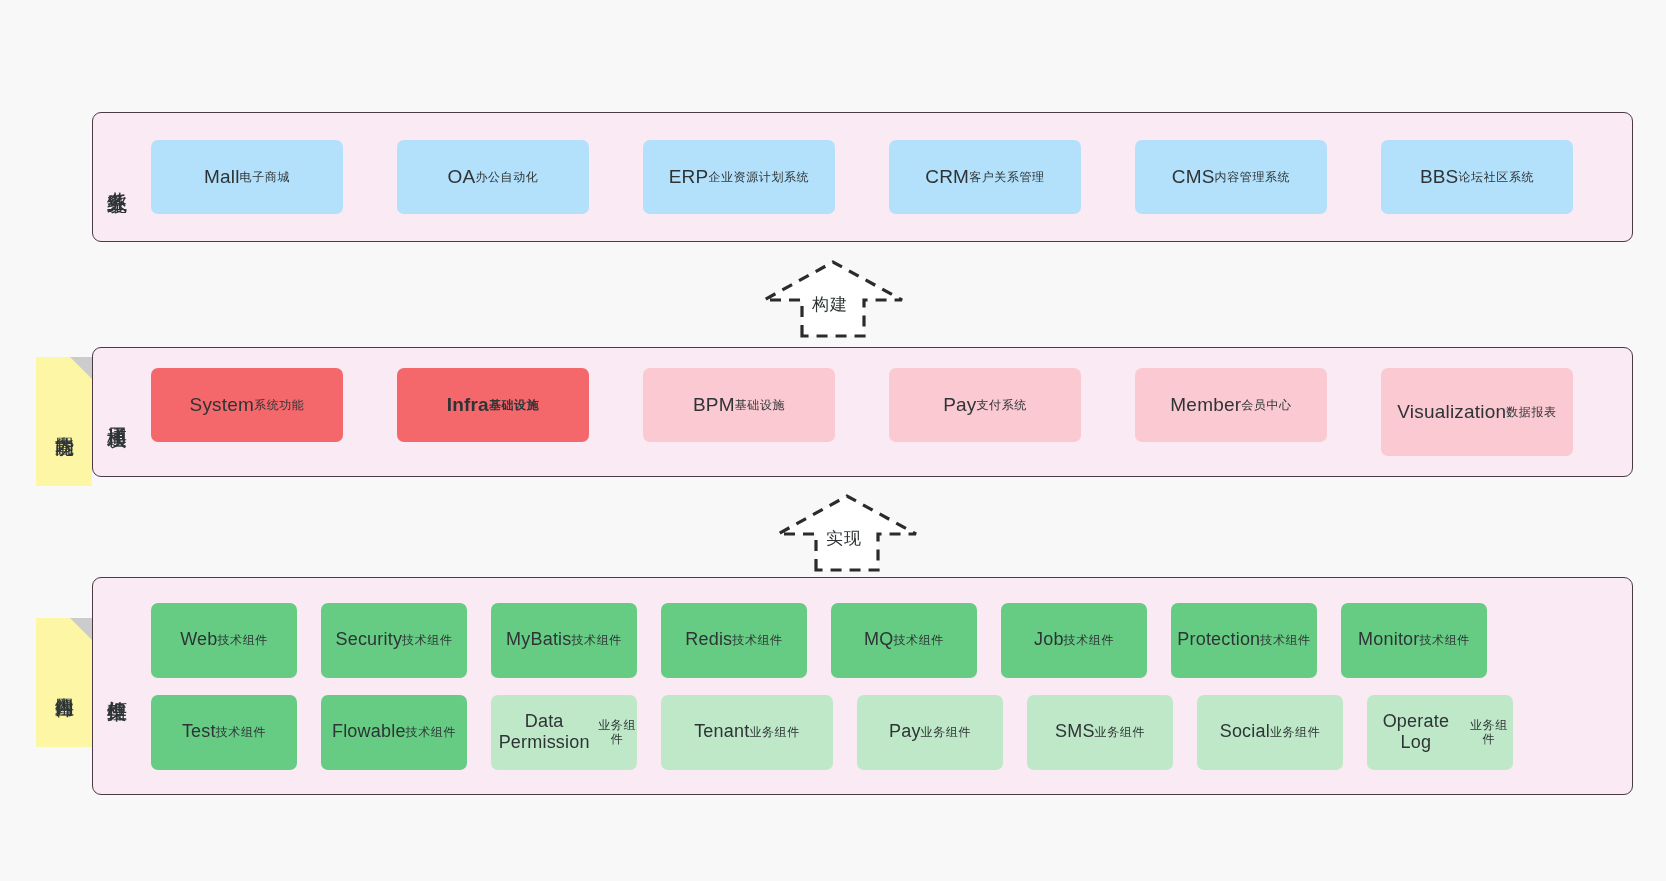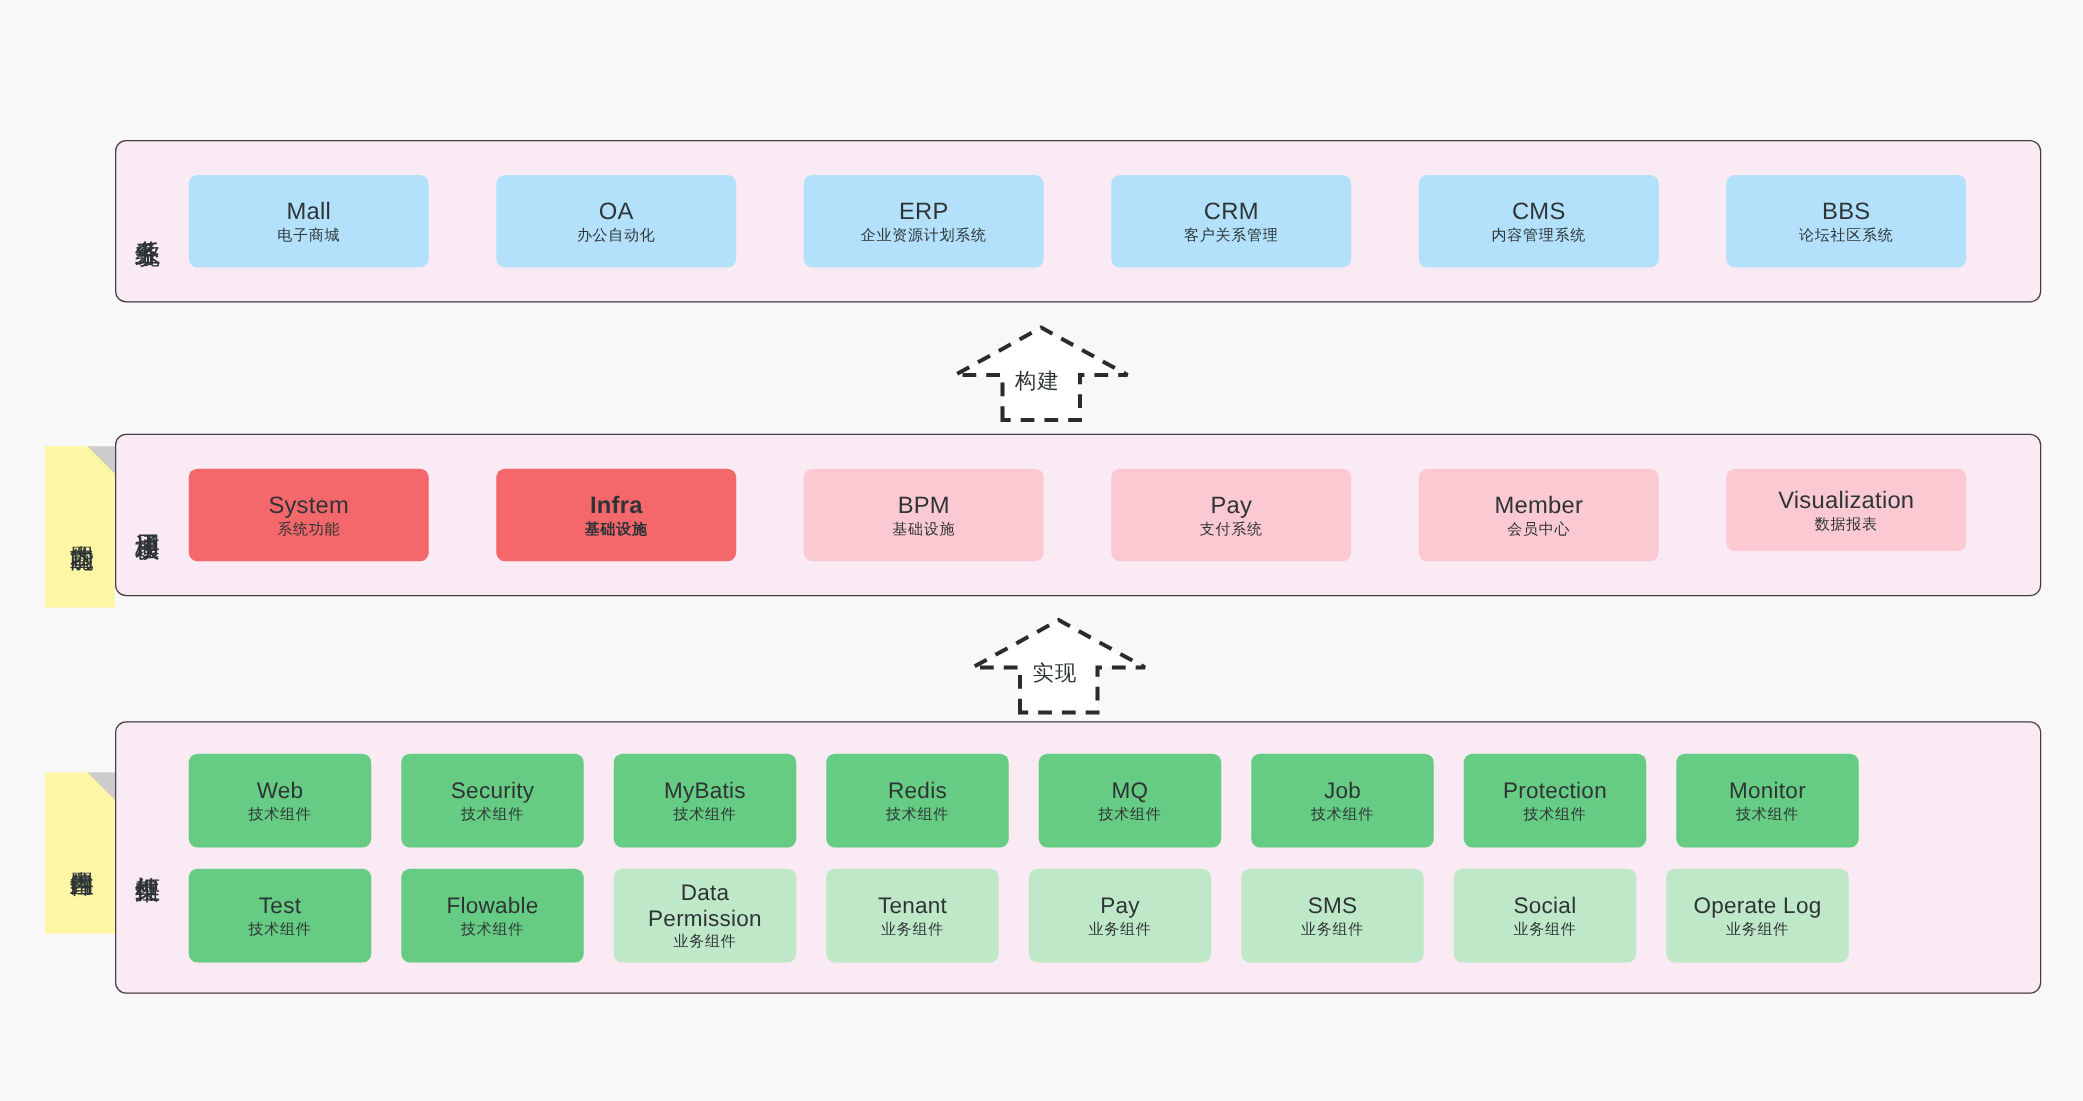--- a/index.html
+++ b/index.html
@@ -60,21 +60,21 @@
     display: flex;
     gap: 0;
     justify-content: flex-start;
   }
 
   
   .node {
     box-sizing: border-box;
     border-radius: 7px;
     display: flex;
-    flex-direction: column;
+    flex-direction: row;
     align-items: center;
     justify-content: center;
     text-align: center;
     line-height: 1.18;
     color: #2e3436;
     overflow: hidden;
   }
   .node .en {
     font-size: 19px;
     letter-spacing: 0.2px;
@@ -197,21 +197,21 @@
           <div class="cn">基础设施</div>
         </div>
         <div class="node c-pink" style="width:192px;height:74px;margin-right:54px;">
           <div class="en">Pay</div>
           <div class="cn">支付系统</div>
         </div>
         <div class="node c-pink" style="width:192px;height:74px;margin-right:54px;">
           <div class="en">Member</div>
           <div class="cn">会员中心</div>
         </div>
-        <div class="node c-pink" style="width:192px;height:66px;">
+        <div class="node c-pink" style="width:192px;height:88px;">
           <div class="en">Visualization</div>
           <div class="cn">数据报表</div>
         </div>
       </div>
     </div>
   </div>
 
   <svg class="arrow" style="left:772px; top:492px; width:150px; height:86px;" viewBox="0 0 150 86">
     <path d="M 44 78 L 44 42 L 6 42 L 75 4 L 144 42 L 106 42 L 106 78 Z" fill="#ffffff" stroke="#2b2b2b" stroke-width="3.2" stroke-dasharray="11 8" stroke-linejoin="miter"></path>
   </svg>
@@ -267,21 +267,21 @@
           <div class="cn">技术组件</div>
         </div>
         <div class="node c-green small" style="width:146px;height:75px;margin-right:24px;">
           <div class="en">Flowable</div>
           <div class="cn">技术组件</div>
         </div>
         <div class="node c-lightgreen small" style="width:146px;height:75px;margin-right:24px;">
           <div class="en" style="max-width:110px;">Data Permission</div>
           <div class="cn">业务组件</div>
         </div>
-        <div class="node c-lightgreen small" style="width:138px;height:75px;margin-right:24px;">
+        <div class="node c-lightgreen small" style="width:172px;height:75px;margin-right:24px;">
           <div class="en">Tenant</div>
           <div class="cn">业务组件</div>
         </div>
         <div class="node c-lightgreen small" style="width:146px;height:75px;margin-right:24px;">
           <div class="en">Pay</div>
           <div class="cn">业务组件</div>
         </div>
         <div class="node c-lightgreen small" style="width:146px;height:75px;margin-right:24px;">
           <div class="en">SMS</div>
           <div class="cn">业务组件</div>

